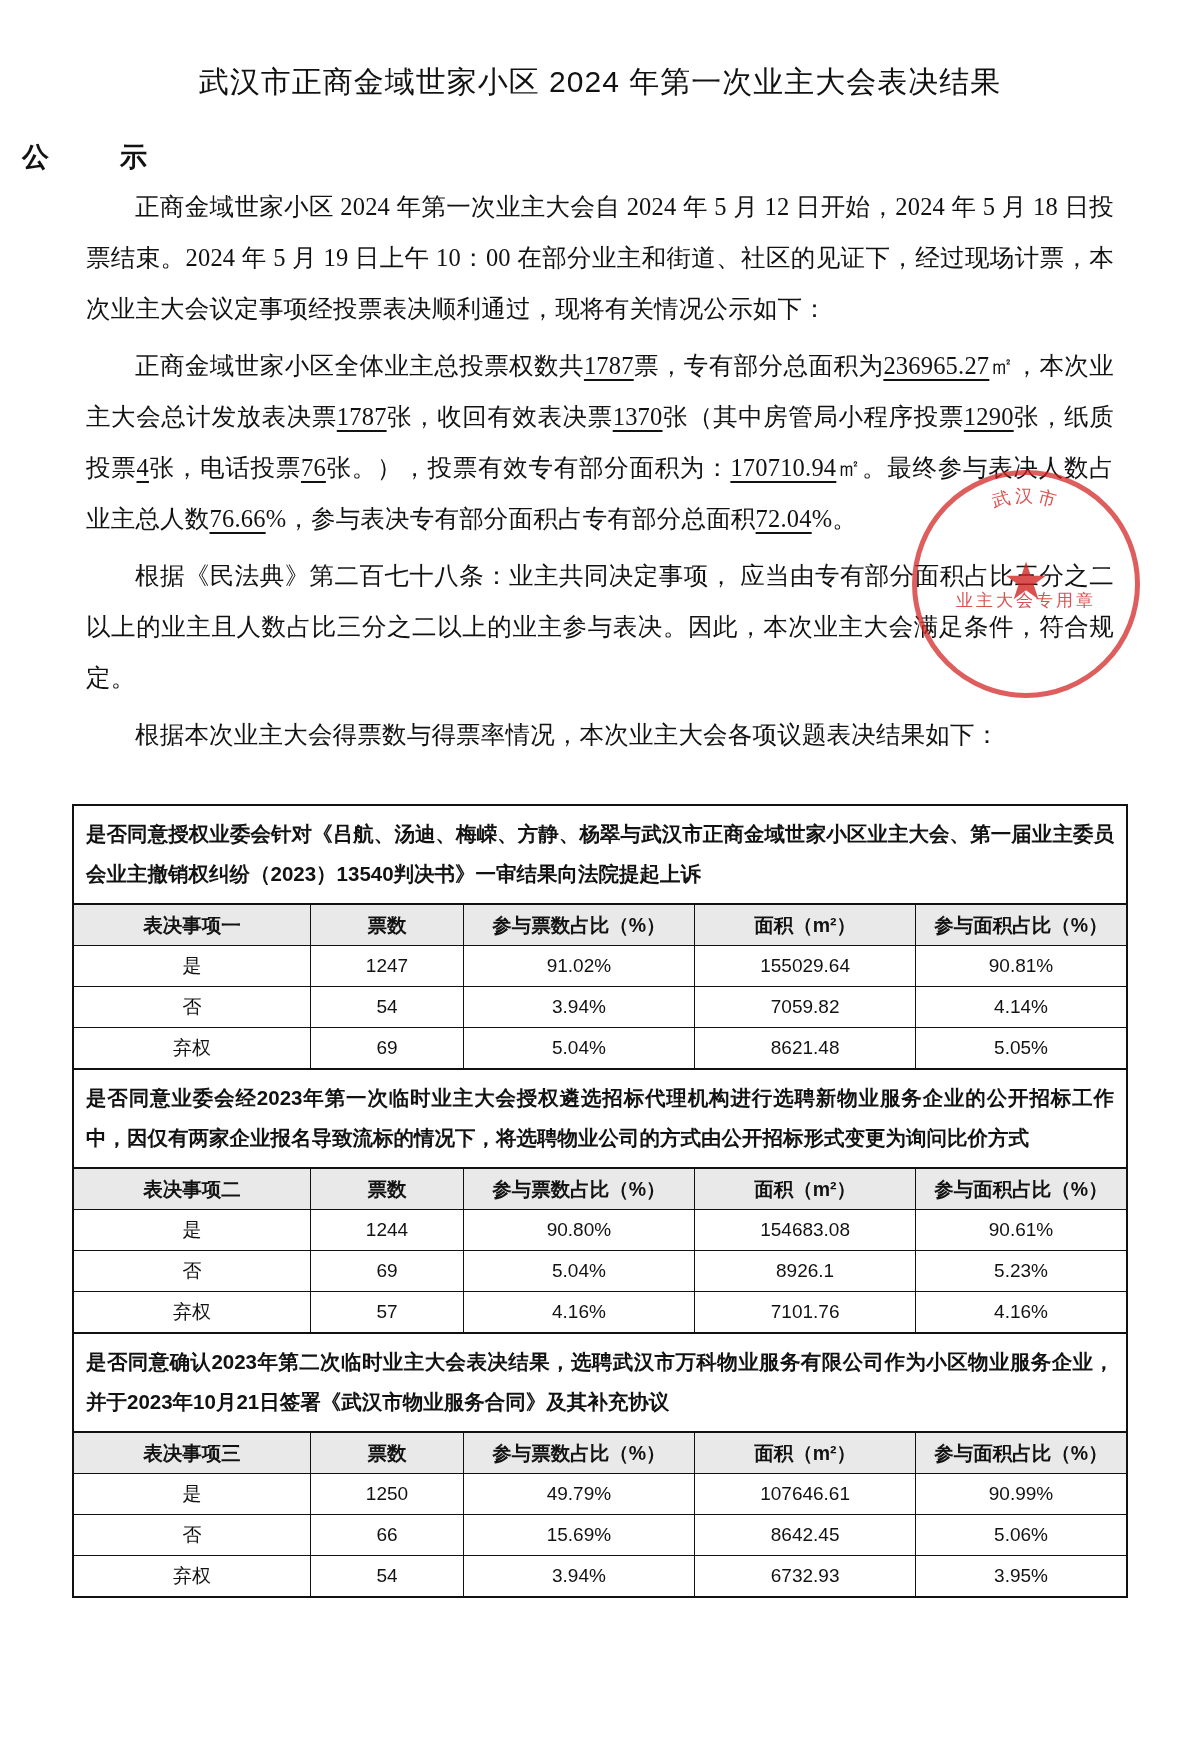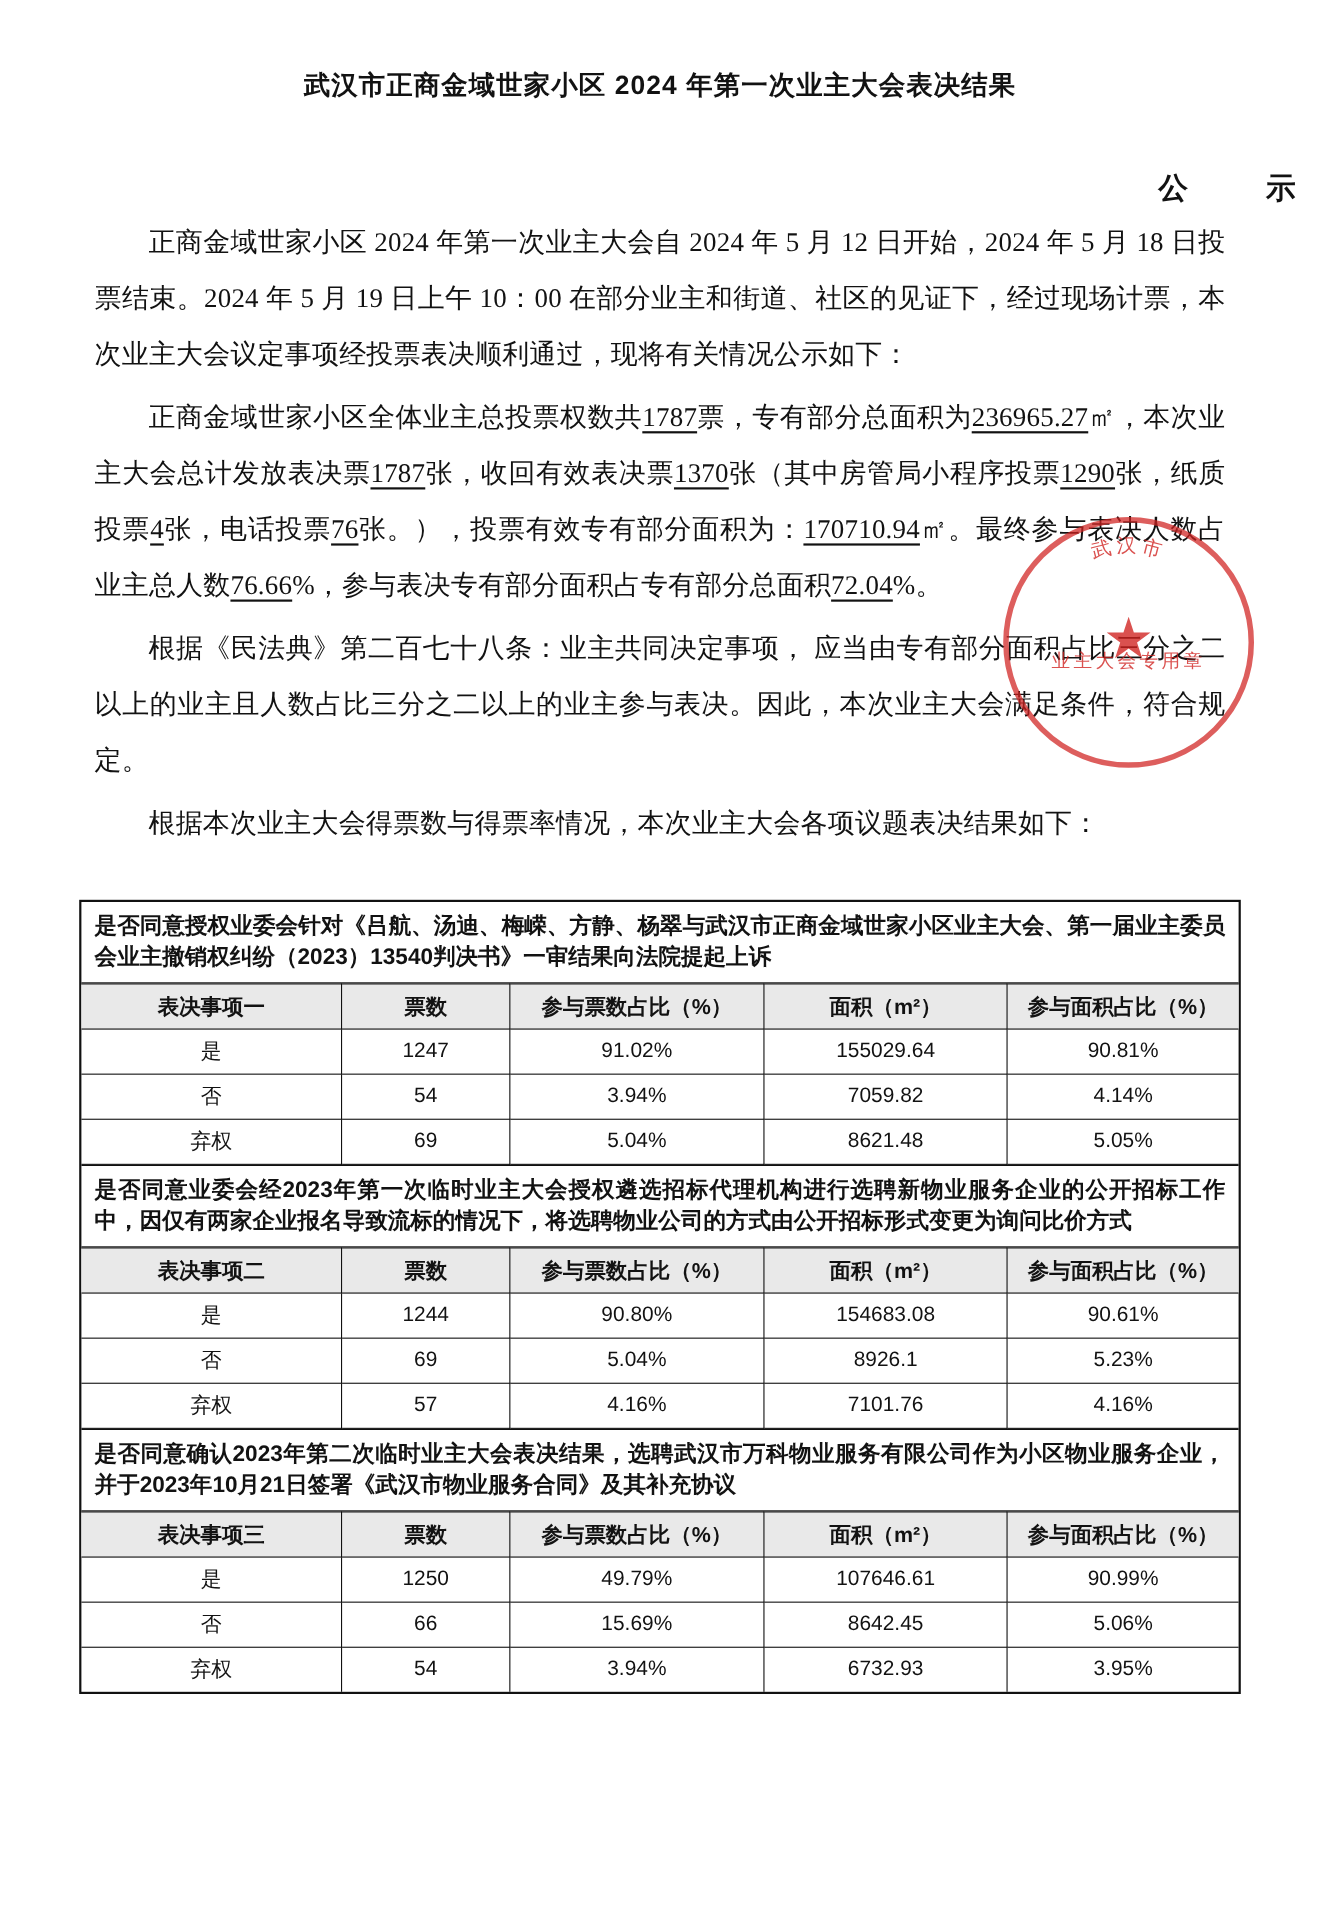--- a/index.html
+++ b/index.html
@@ -18,33 +18,33 @@
   .page {
     position: relative;
     width: 1200px;
     height: 1753px;
     padding: 0;
     box-sizing: border-box;
   }
   .title {
     text-align: center;
     font-family: "Liberation Sans", "DejaVu Sans", sans-serif;
-    font-weight: bold;
-    font-size: 24px;
+    font-weight: normal;
+    font-size: 30px;
     letter-spacing: 1px;
     margin: 62px 90px 0 90px;
     line-height: 1.3;
   }
   .subtitle {
-    text-align: right;
+    text-align: left;
     font-family: "Liberation Sans", "DejaVu Sans", sans-serif;
     font-weight: bold;
     font-size: 27px;
     letter-spacing: 22px;
-    margin: 60px 0 0 0;
+    margin: 38px 0 0 0;
     text-indent: 22px;
   }
   .body-text {
     margin: 0 86px 0 86px;
     font-size: 24.5px;
     line-height: 51px;
     text-align: justify;
     letter-spacing: 0.2px;
   }
   .salutation {
@@ -108,21 +108,21 @@
 
   
   .tables {
     margin: 44px 72px 0 72px;
     border: 2px solid #111;
   }
   .q-head {
     font-family: "Liberation Sans", "DejaVu Sans", sans-serif;
     font-weight: bold;
     font-size: 20.5px;
-    line-height: 28px;
+    line-height: 40px;
     padding: 8px 12px 9px 12px;
     border-bottom: 1.6px solid #111;
     text-align: justify;
   }
   table.vote {
     width: 100%;
     border-collapse: collapse;
     table-layout: fixed;
   }
   table.vote th, table.vote td {

